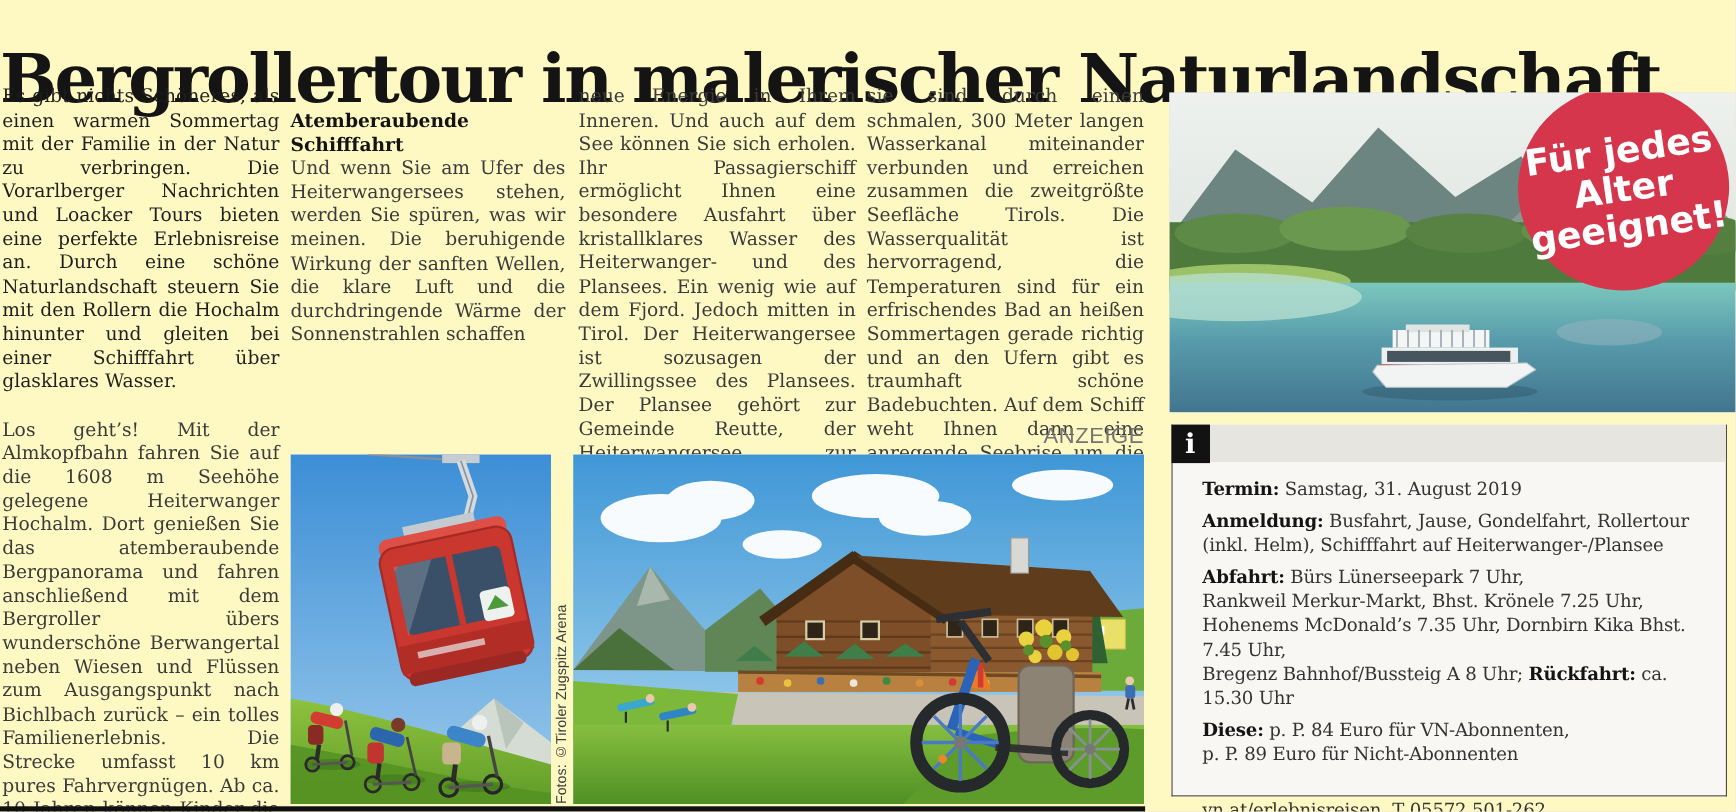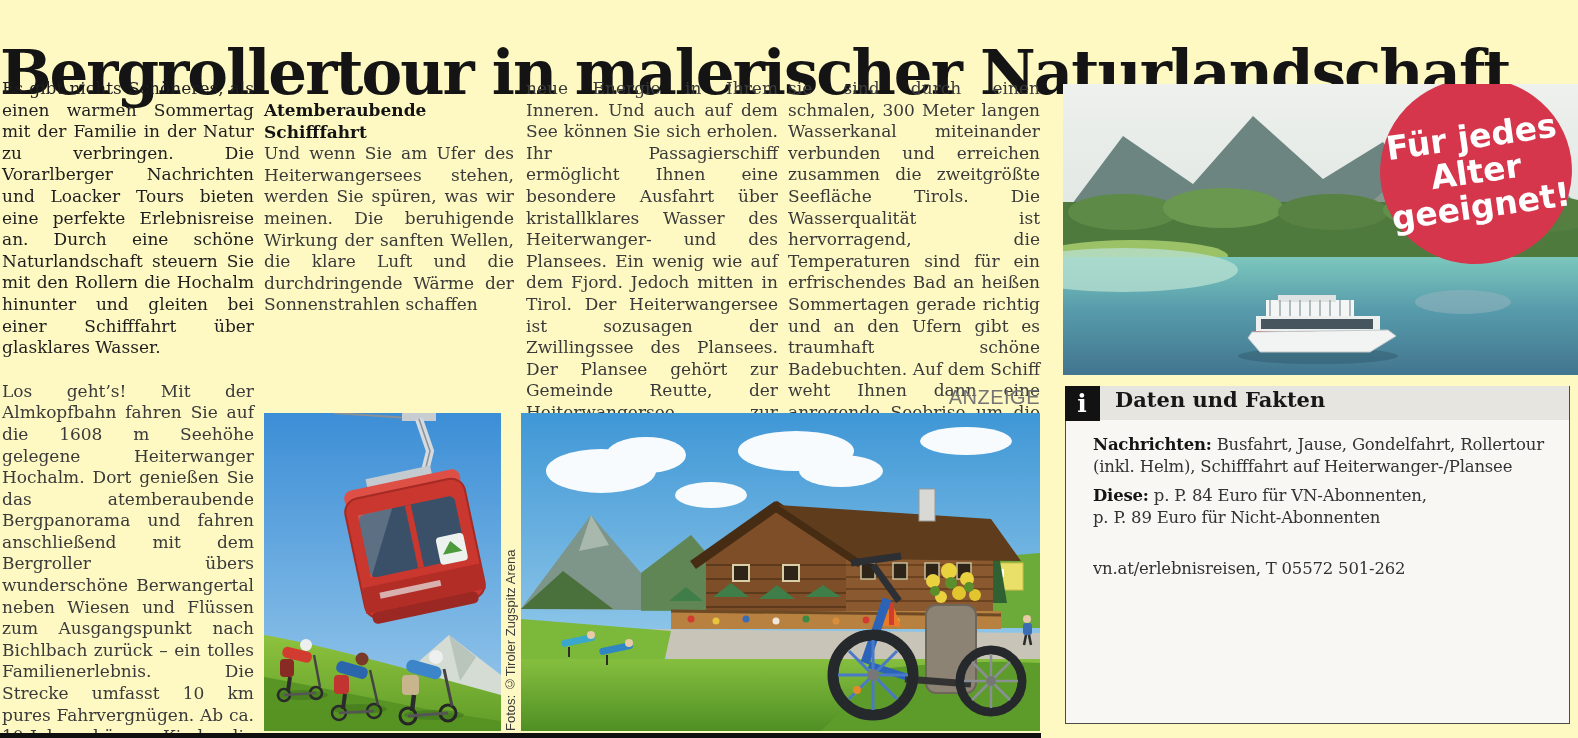--- a/index.html
+++ b/index.html
@@ -355,24 +355,28 @@
         <rect x="502" y="210" width="9" height="12" rx="3" fill="#3b6db5"></rect>
         <line x1="505" y1="222" x2="503" y2="232" stroke="#2b2b2b" stroke-width="2.5"></line>
         <line x1="508" y1="222" x2="510" y2="232" stroke="#2b2b2b" stroke-width="2.5"></line>
       </g>
     </svg>
   </figure>
 
   <aside class="infobox">
     <div class="ib-head">
       <div class="ib-isq">i</div>
-      <div class="ib-title">Daten und Fakten</div>
     </div>
     <div class="ib-body">
-      <div class="ib-item"><b>Nachrichten:</b> <span>Busfahrt, Jause, Gondelfahrt, Rollertour (inkl. Helm), Schifffahrt auf Heiterwanger-/Plansee</span></div>
+      <div class="ib-item"><b>Termin:</b> <span>Samstag, 31. August 2019</span></div>
+      <div class="ib-item"><b>Anmeldung:</b> <span>Busfahrt, Jause, Gondelfahrt, Rollertour (inkl. Helm), Schifffahrt auf Heiterwanger-/Plansee</span></div>
+      <div class="ib-item"><b>Abfahrt:</b> <span>Bürs Lünerseepark 7 Uhr,
+Rankweil Merkur-Markt, Bhst. Krönele 7.25 Uhr,
+Hohenems McDonald’s 7.35 Uhr, Dornbirn Kika Bhst. 7.45 Uhr,
+Bregenz Bahnhof/Bussteig A 8 Uhr; </span><b>Rückfahrt:</b> <span>ca. 15.30 Uhr</span></div>
       <div class="ib-item"><b>Diese:</b> <span>p. P. 84 Euro für VN-Abonnenten,
 p. P. 89 Euro für Nicht-Abonnenten</span></div>
       <div class="ib-item"><span>
 vn.at/erlebnisreisen, T 05572 501-262</span></div>
 
     </div>
   </aside>
 
   <div class="rule-bottom"></div>
 

